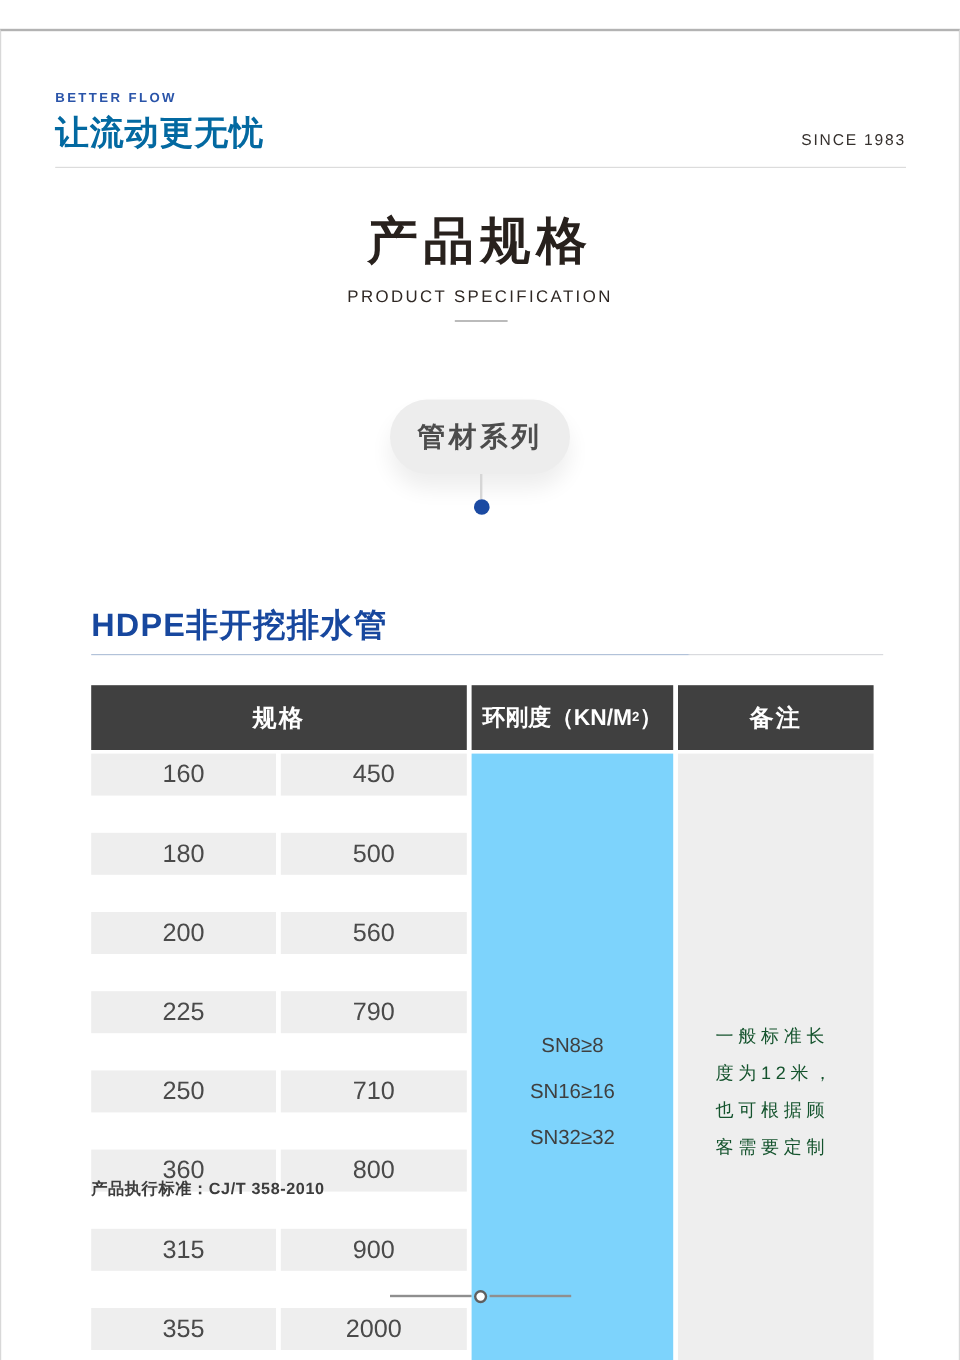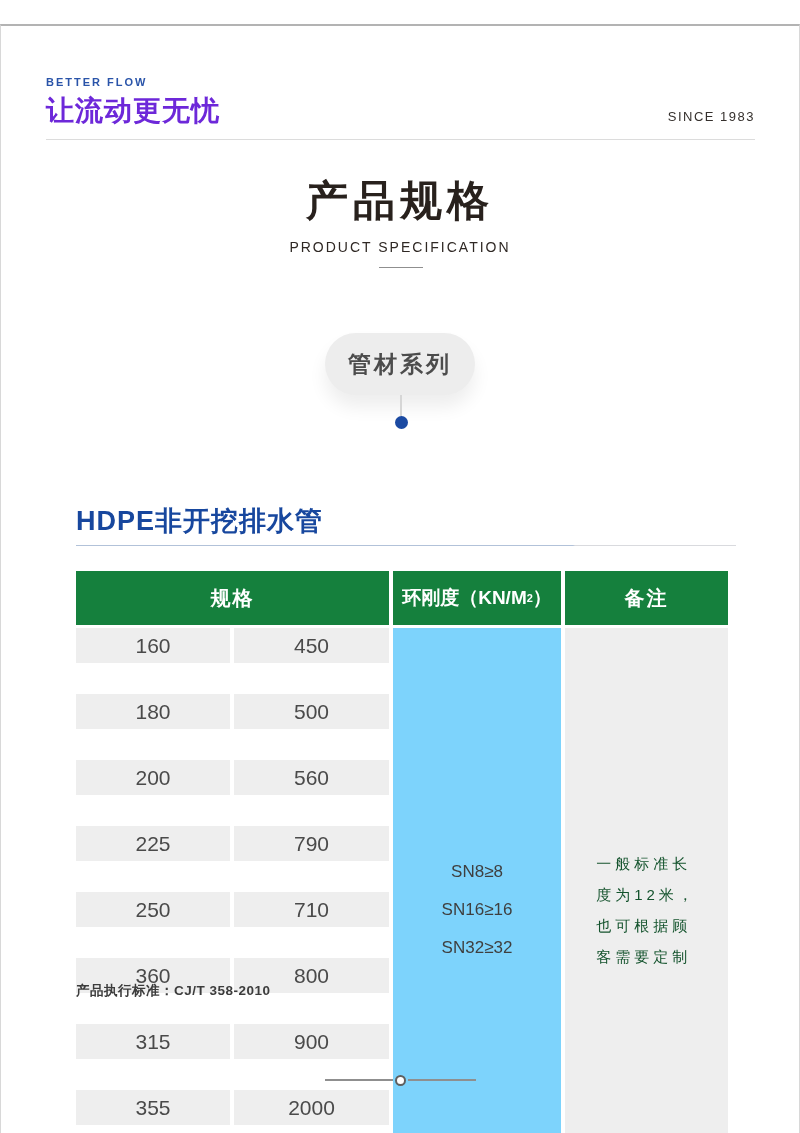--- a/index.html
+++ b/index.html
@@ -24,21 +24,21 @@
   
   .header {
     position:absolute; top:50px; left:45px; right:44px;
     display:flex; justify-content:space-between; align-items:flex-end;
   }
   .brand-tagline {
     color:#2a54a9; font-size:11px; font-weight:bold; letter-spacing:2px;
   }
   .brand-logo {
     margin-top:4px;
-    color:#6d28d9; font-size:28px; font-weight:900; letter-spacing:1px;
+    color:#0369a1; font-size:28px; font-weight:900; letter-spacing:1px;
   }
   .since-label {
     color:#35302d; font-size:13px; letter-spacing:1.5px; padding-bottom:6px;
   }
   .header-divider {
     position:absolute; top:113px; left:45px; right:44px; height:1px;
     background:#dcdcdc;
   }
 
   
@@ -80,21 +80,21 @@
   }
   .section-divider {
     position:absolute; top:519px; left:75px; width:660px; height:1px;
     background:linear-gradient(to right, #b2c2d9 0px, #b2c2d9 497px, #d9dade 499px, #d9dade 660px);
   }
 
   
   .spec-table { position:absolute; top:545px; left:75px; width:652px; }
   .thead { display:flex; height:54px; }
   .th {
-    background:#15803d; color:#ffffff;
+    background:#404040; color:#ffffff;
     display:flex; align-items:center; justify-content:center;
     font-size:20px; font-weight:bold; letter-spacing:2px;
   }
   .th-spec    { width:313px; margin-right:4px; }
   .th-stiff   { width:168px; margin-right:4px; letter-spacing:0; font-size:19px; }
   .th-remark  { flex:1; }
   .th-stiff sup { font-size:11px; vertical-align:super; line-height:0; }
 
   .tbody { display:flex; margin-top:3px; }
   .col-left { width:313px; margin-right:4px; display:flex; flex-direction:column;gap:28px; }

